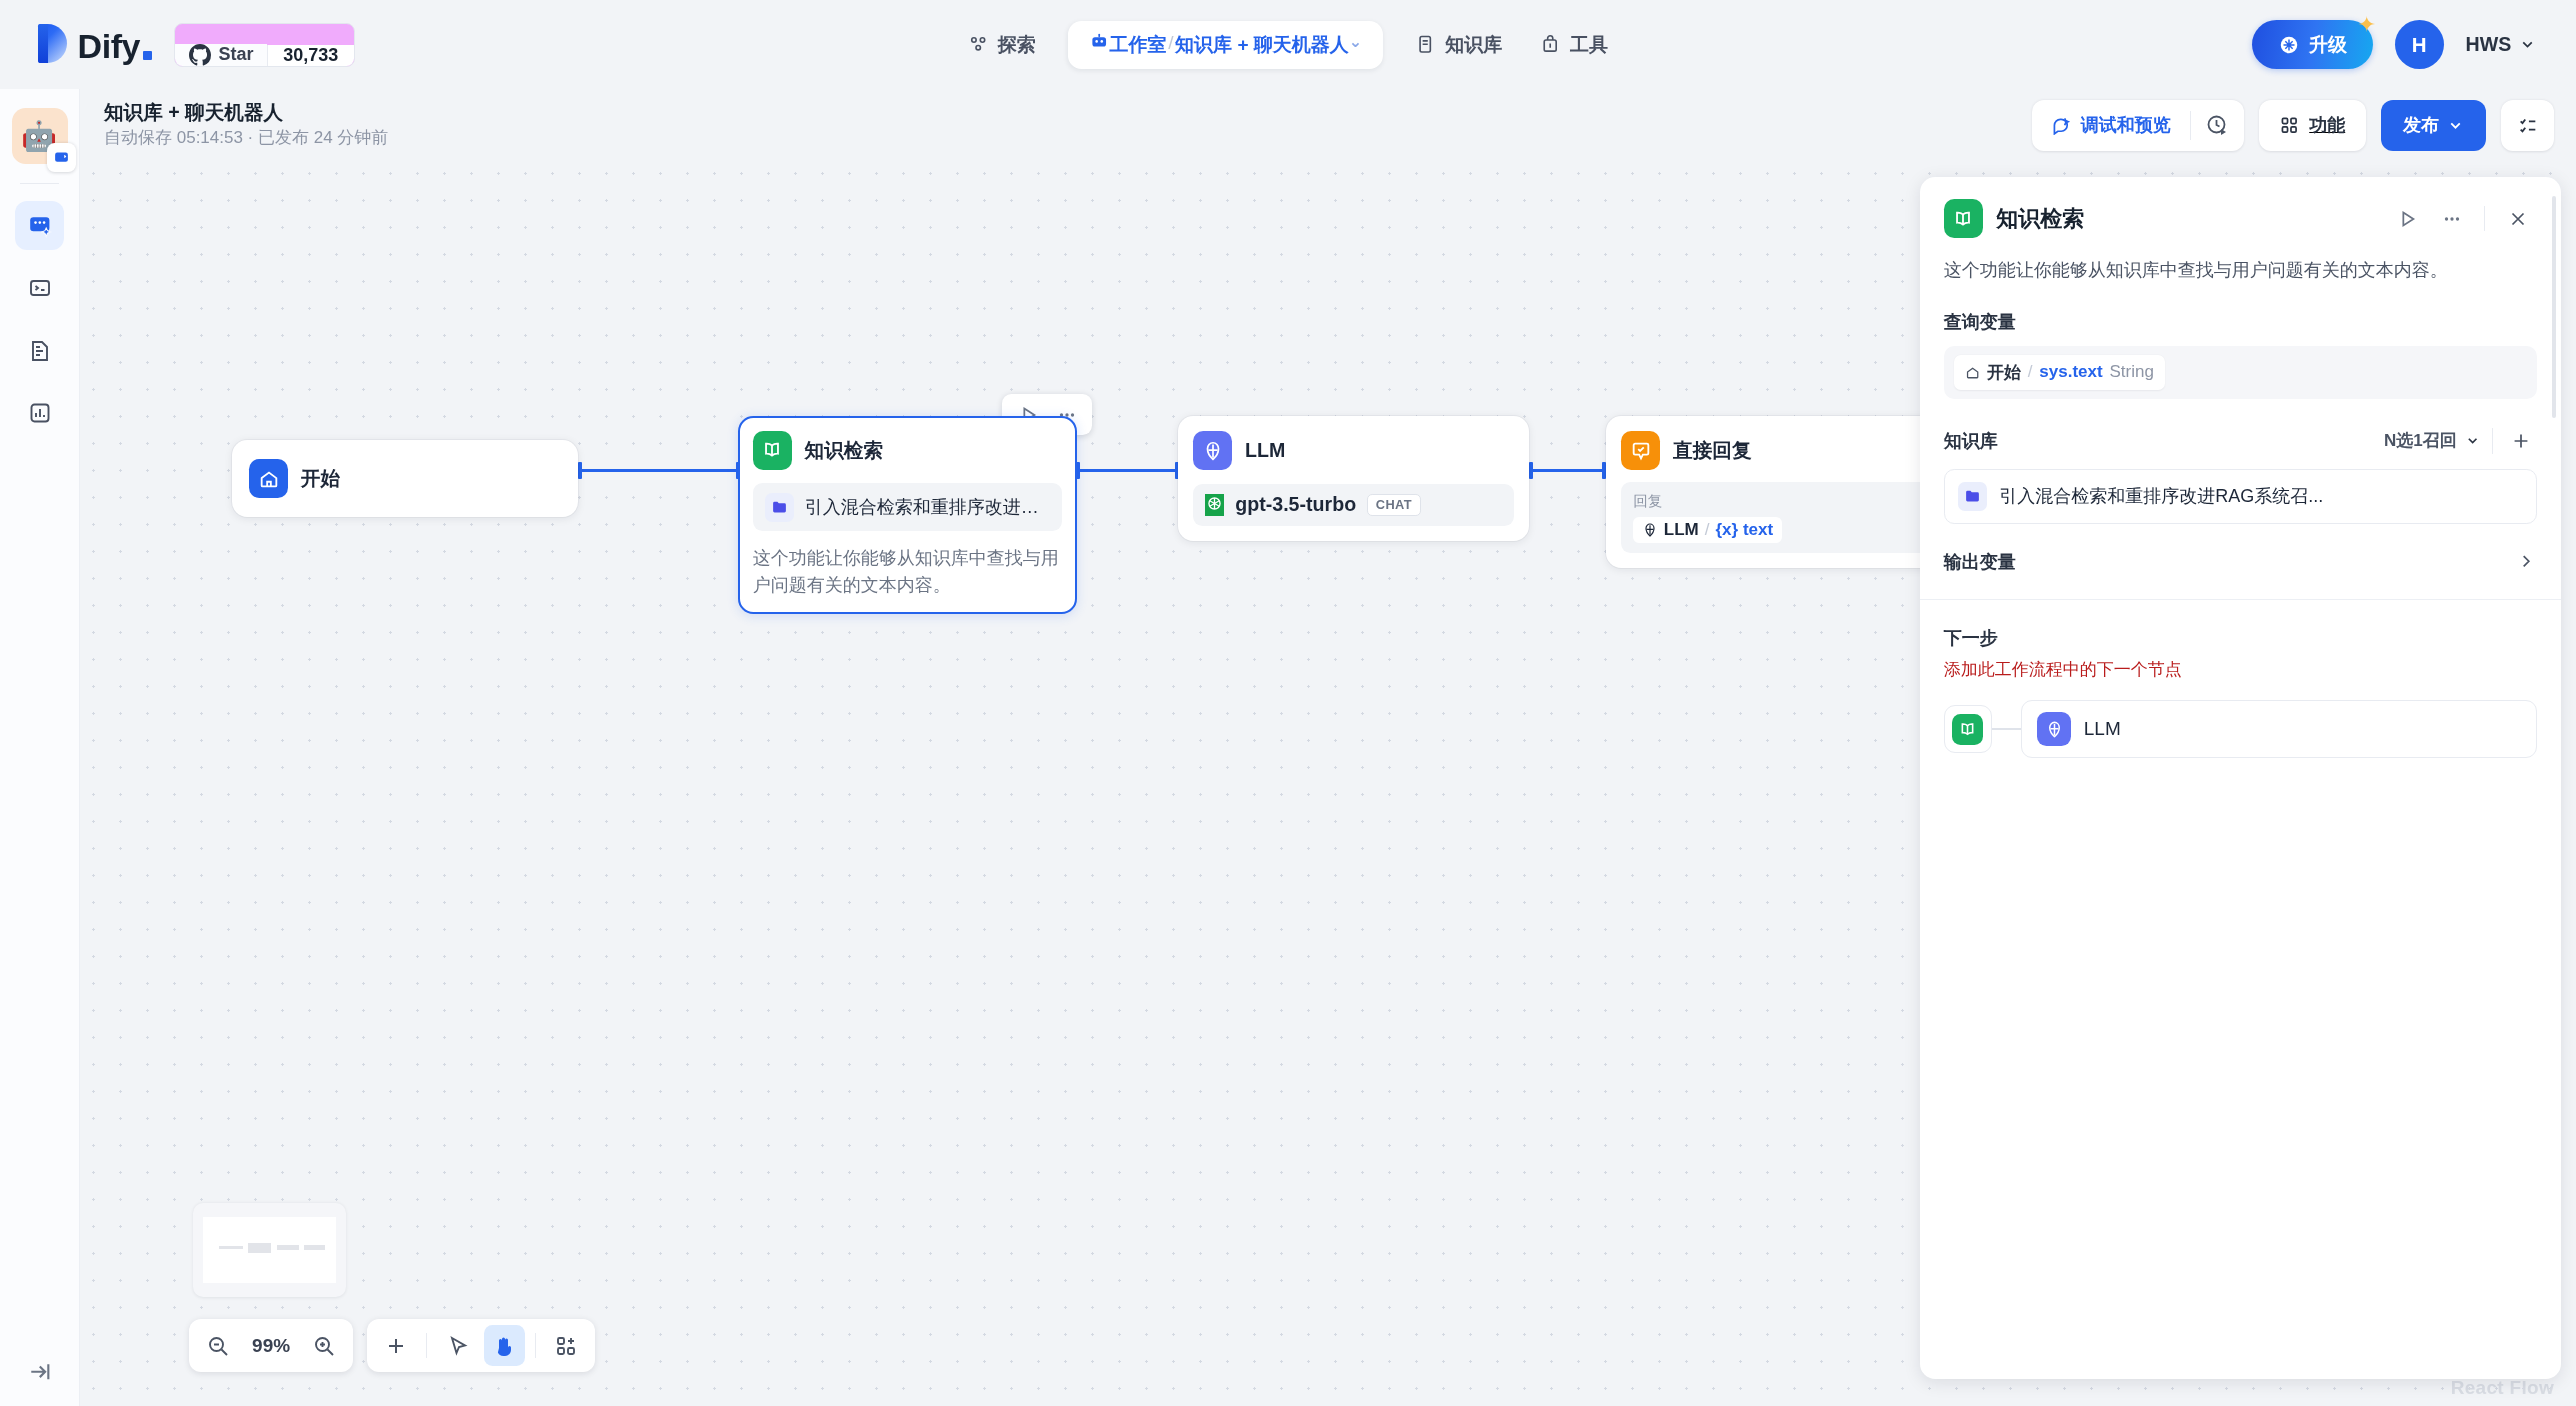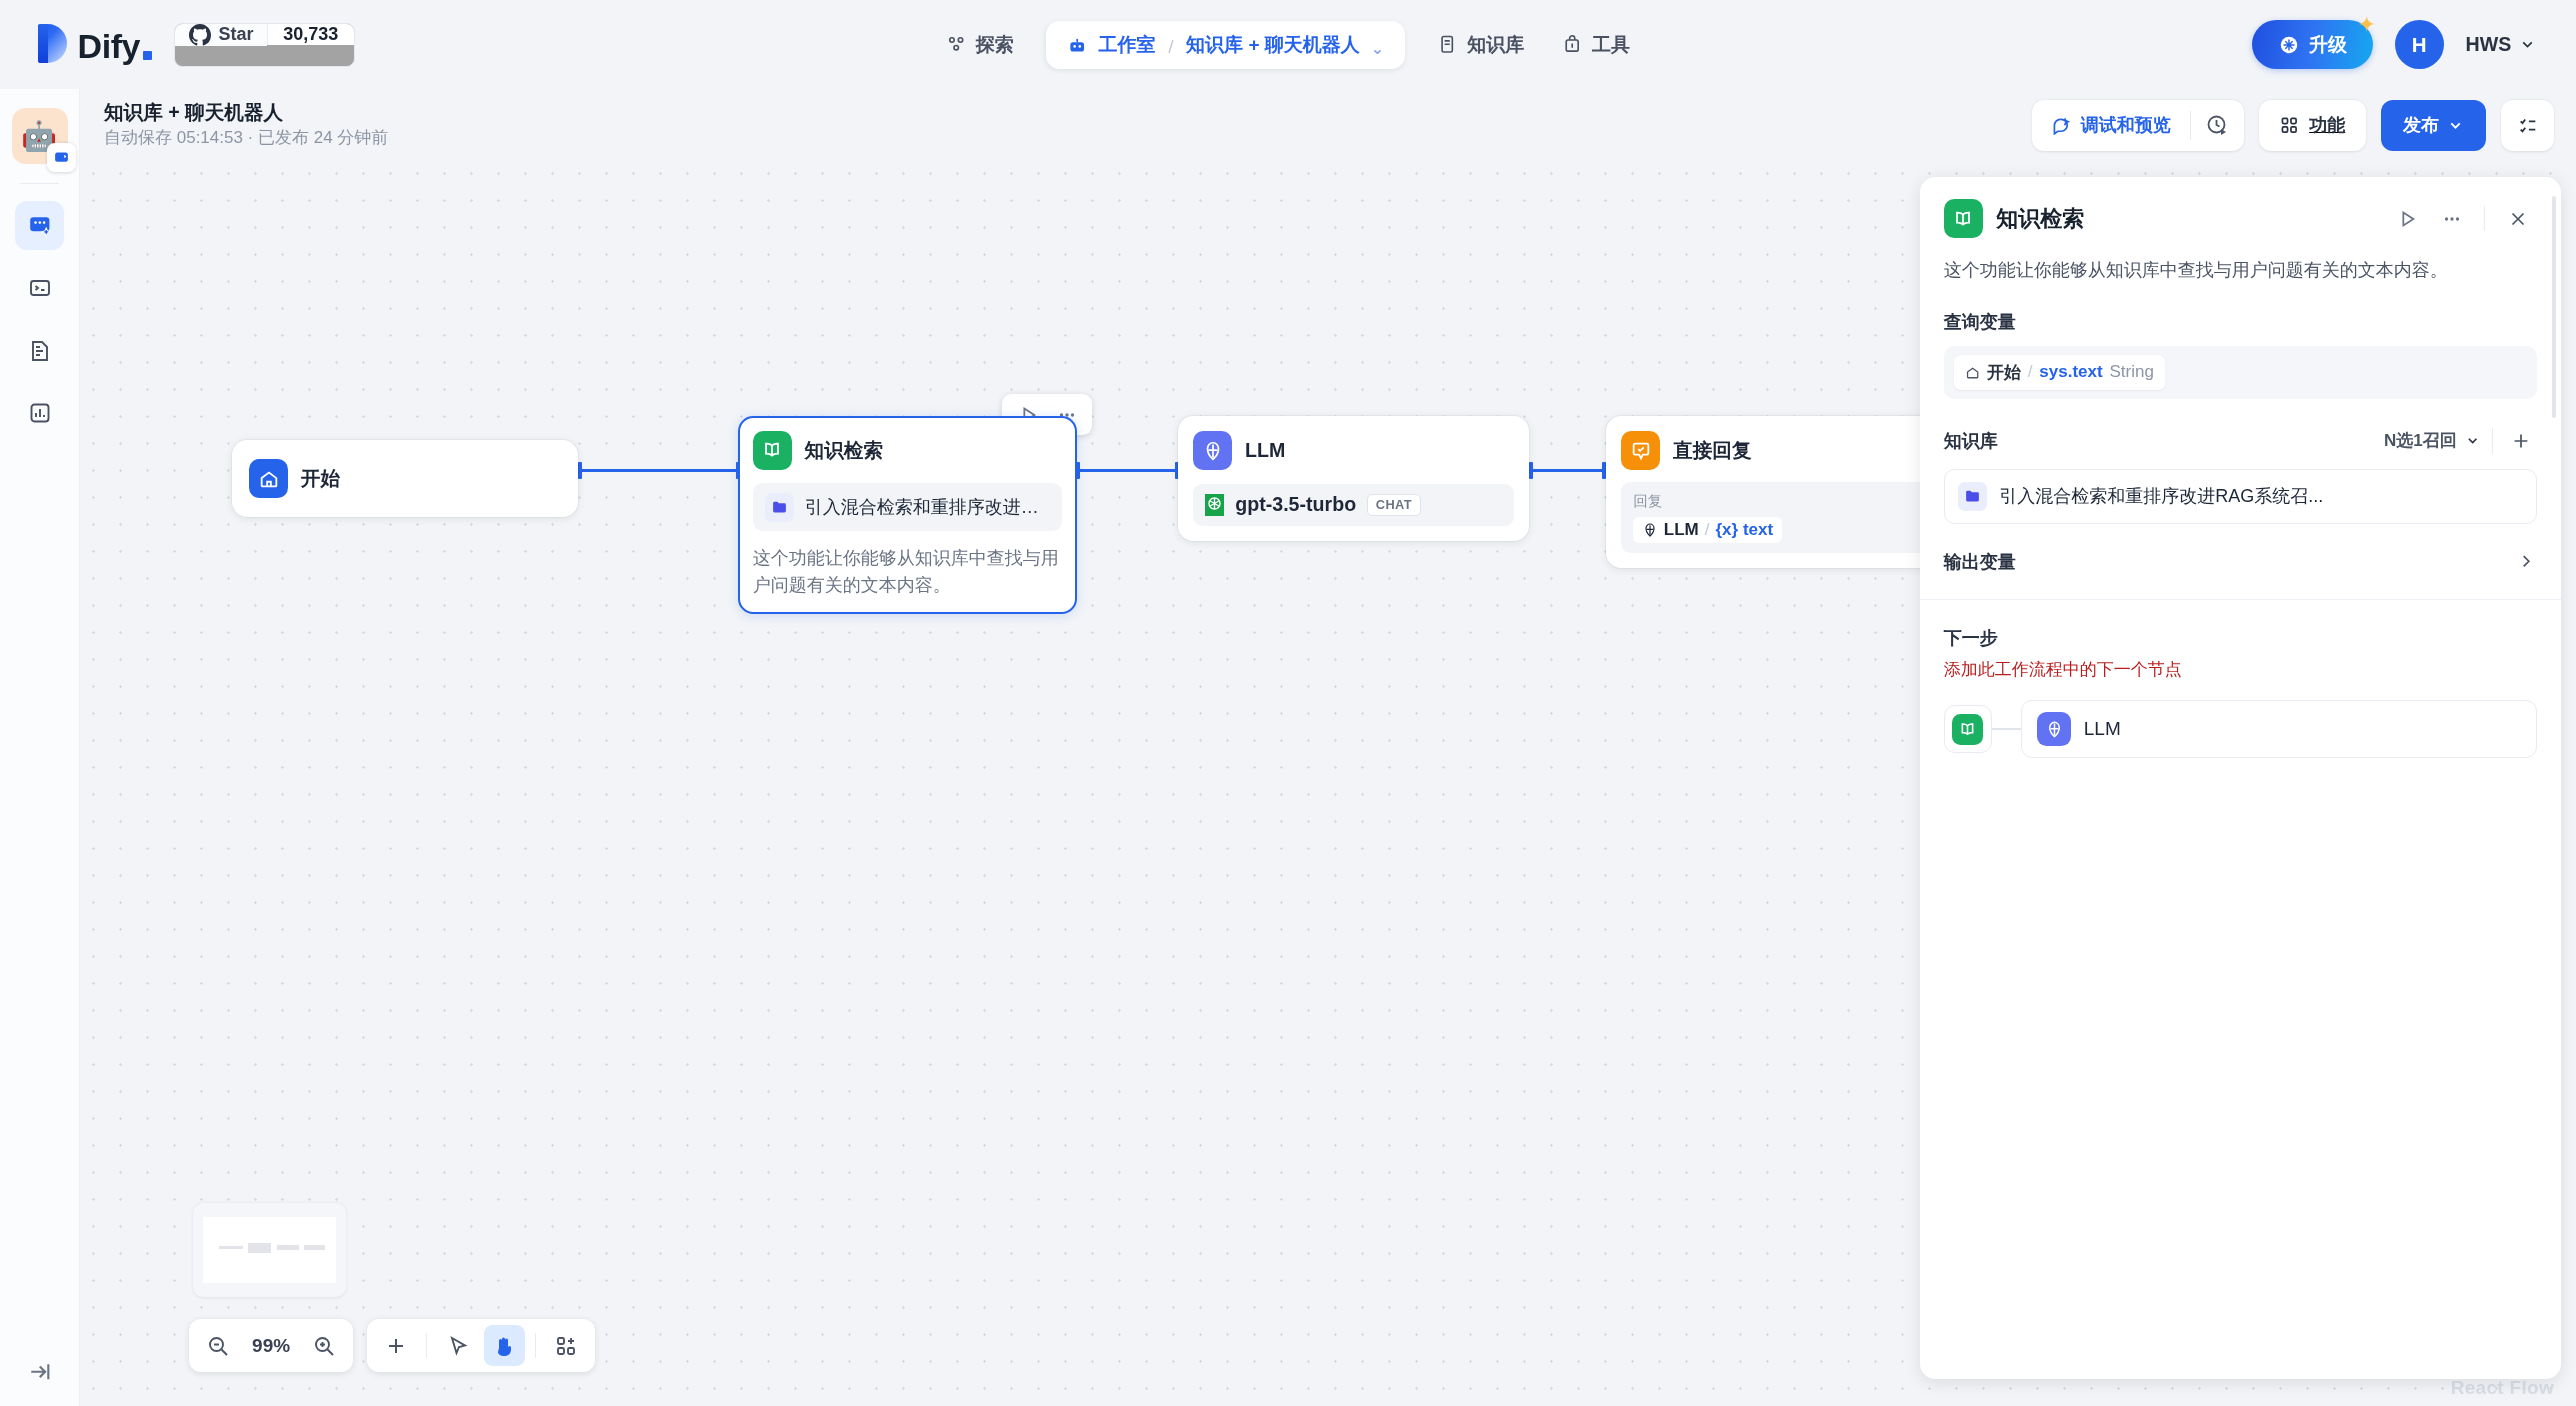--- a/index.html
+++ b/index.html
@@ -29,38 +29,38 @@
     position: absolute; left: 0; top: 0; width: 10.2px; height: 39px;
     background: linear-gradient(180deg,#2563eb,#1040d8); border-radius: 2.6px 0 0 2.6px;
   }
   .logo-text {
     font-size: 34px; font-weight: 700; color: #18222f; letter-spacing: -0.4px;
     line-height: 38px; display: flex; align-items: flex-end;
   }
   .logo-dot { width: 9.4px; height: 9.4px; background: #2563eb; display: inline-block; margin-left: 2.6px; margin-bottom: 5.1px; border-radius: 0.9px; }
 
   .star-box {
-    display: flex; align-items: flex-start; height: 44px;
-    border: 0.9px solid #e3e7ee; border-radius: 8.5px; overflow: hidden; background: #a3a3a3;
+    display: flex; align-items: flex-end; height: 44px;
+    border: 0.9px solid #e3e7ee; border-radius: 8.5px; overflow: hidden; background: #f0abfc;
   }
   .star-l { display: flex; align-items: center; gap: 7.7px; padding: 0 13.6px; background: #fbfcfe; }
   .star-l span { font-size: 18px; font-weight: 600; color: #3a4252; }
   .star-r { display: flex; align-items: center; padding: 0 15.3px; background: #ffffff; border-left: 0.9px solid #e8ebf1; }
   .star-r span { font-size: 18px; font-weight: 700; color: #18222f; }
 
   .tb-center {
     position: absolute; left: 50%; transform: translateX(-50%);
     display: flex; align-items: center; gap: 0;
   }
   .nav-item {
     display: flex; align-items: center; gap: 9.4px; padding: 11px 19px;
     font-size: 19px; font-weight: 600; color: #495162; border-radius: 12px; cursor: pointer;
   }
   .nav-pill {
-    display: flex; align-items: flex-end; gap: 11px; padding: 11px 20.5px;
+    display: flex; align-items: flex-start; padding: 11px 20.5px;
     background: #ffffff; border-radius: 13.6px; box-shadow: 0 1.7px 5.1px rgba(16,24,40,.07);
     margin: 0 13.6px;
   }
   .nav-pill .p-txt { font-size: 19px; font-weight: 700; color: #2563eb; }
   .nav-pill .p-sep { font-size: 19px; color: #c3cad6; margin: 0 1.7px; }
   .ico { display: inline-flex; align-items: center; justify-content: center; }
 
   .tb-right { position: absolute; right: 40px; display: flex; align-items: center; gap: 22px; }
   .upgrade-btn {
     position: relative; display: flex; align-items: center; gap: 9.4px;

